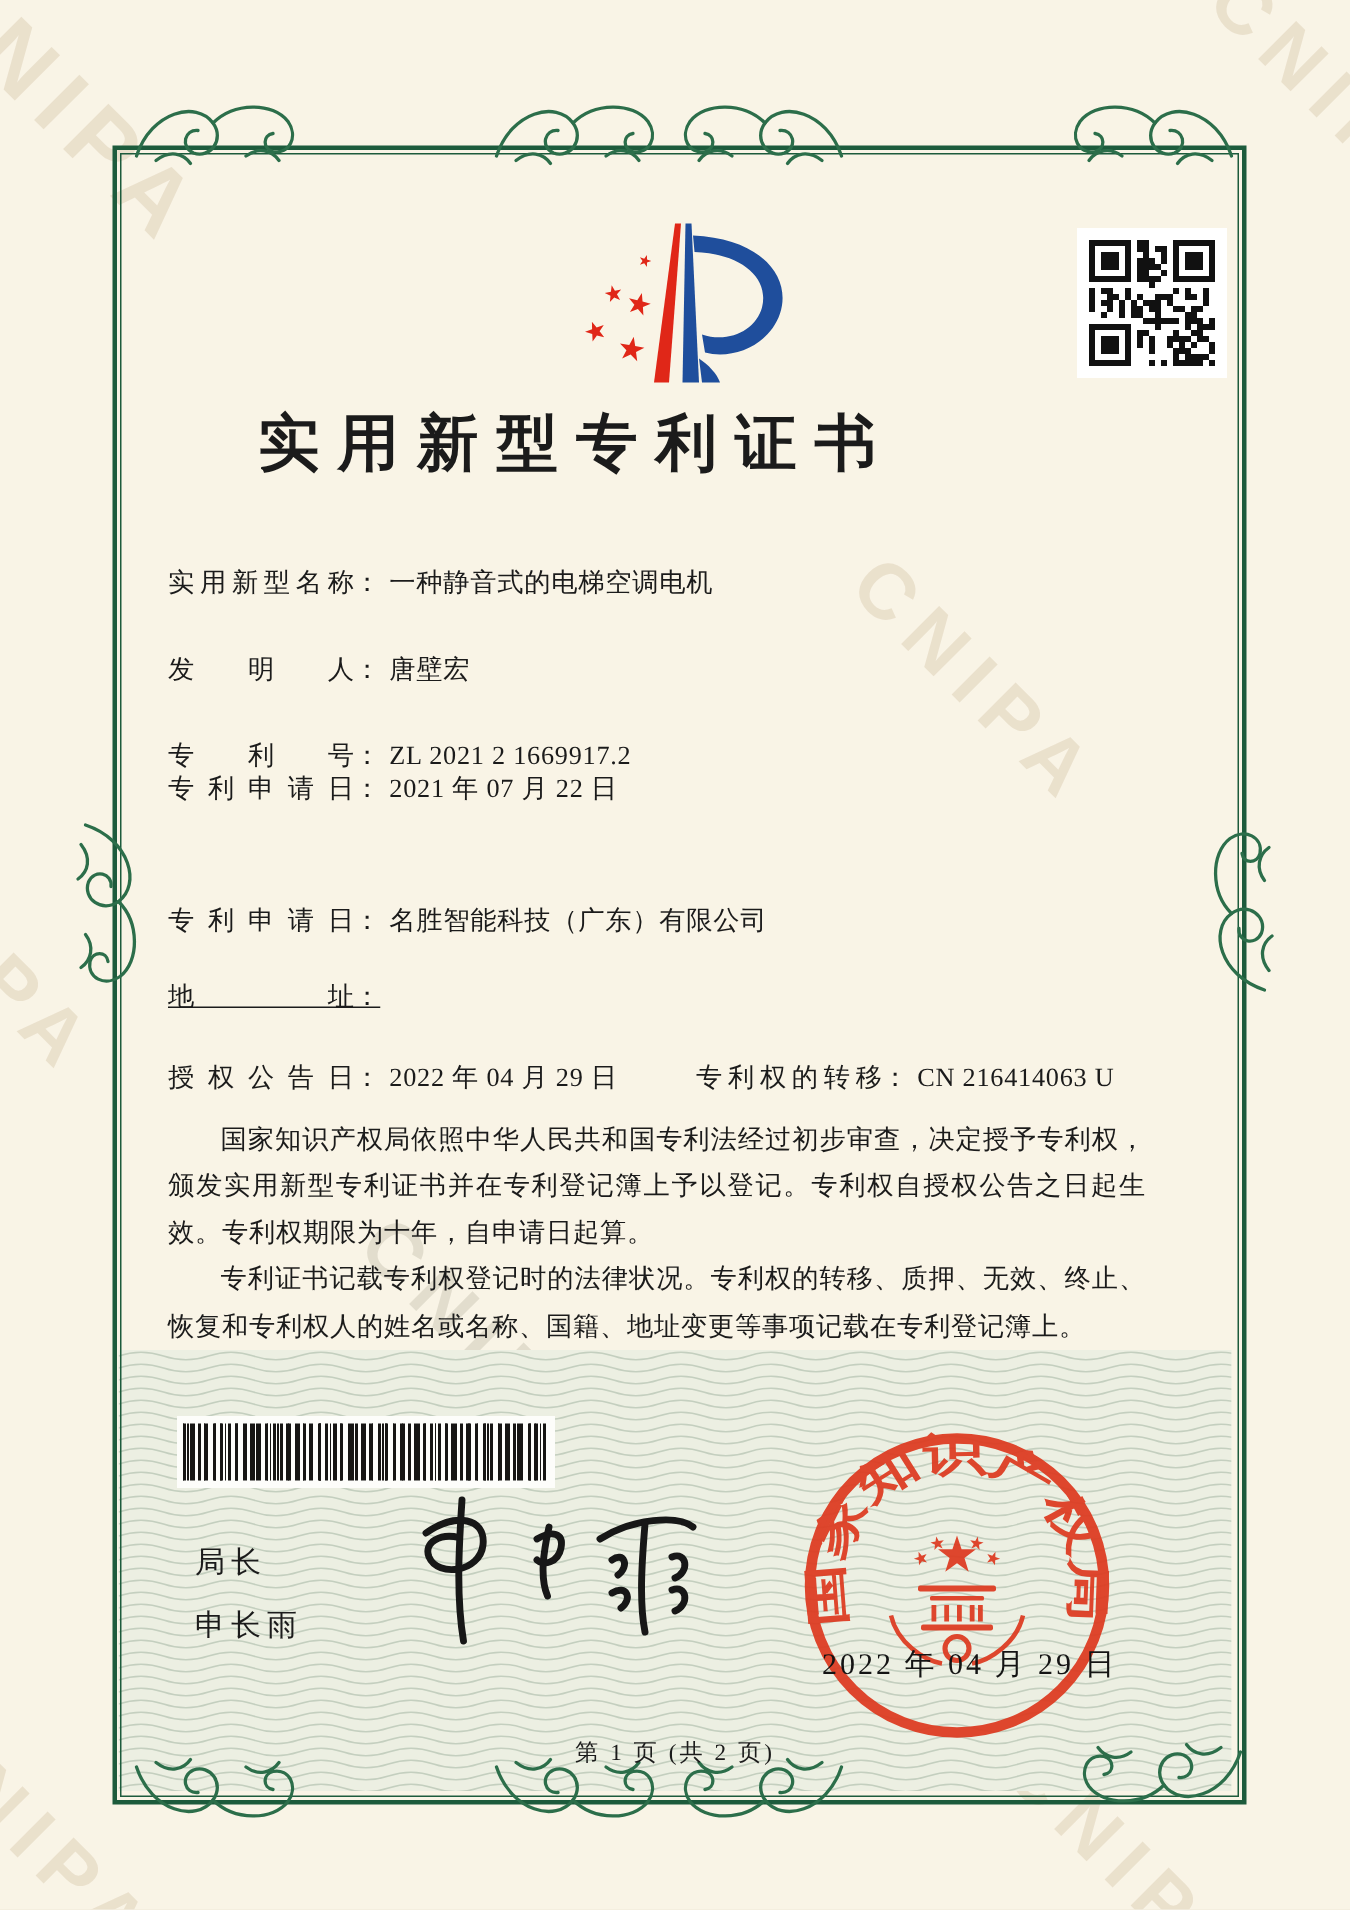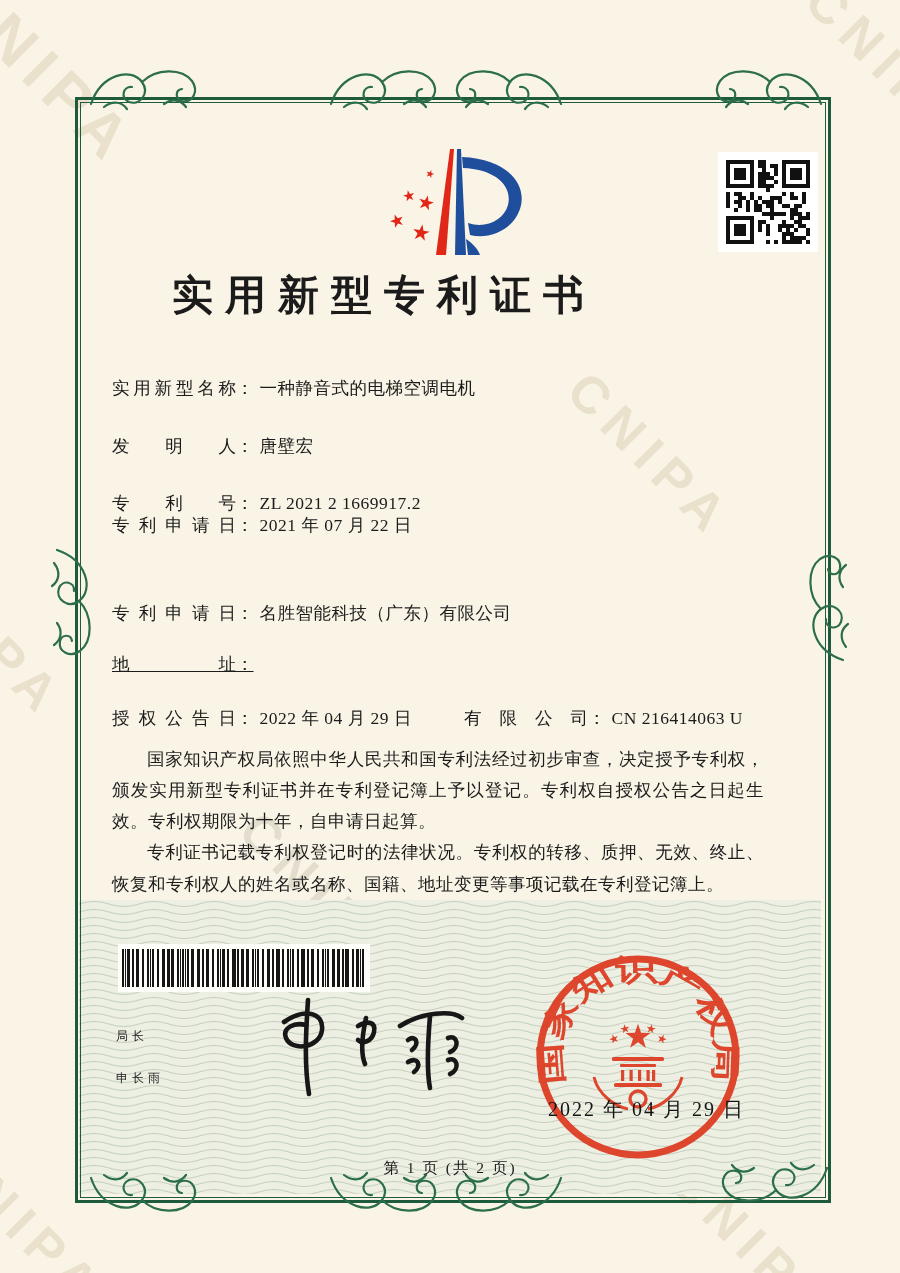--- a/index.html
+++ b/index.html
@@ -28,21 +28,21 @@
   .pair{display:flex;}
   .paras{position:absolute;left:112px;top:744px;width:652px;font-size:17.5px;
          line-height:1.78;text-align:justify;}
   .paras p{margin:0;text-indent:2em;letter-spacing:.5px;}
   .barcode{position:absolute;left:118px;top:944px;width:252px;height:48px;background:#fdfdfa;padding:0;}
   .bars{position:absolute;left:4px;top:5px;right:4px;bottom:5px;background-color:#fdfdfa;
         background-image:
           repeating-linear-gradient(90deg,#161513 0 2px,rgba(0,0,0,0) 2px 5px),
           repeating-linear-gradient(90deg,#161513 0 1px,rgba(0,0,0,0) 1px 7px),
           repeating-linear-gradient(90deg,rgba(0,0,0,0) 0 3px,#161513 3px 4px,rgba(0,0,0,0) 4px 11px);}
-  .officer{position:absolute;left:116px;font-size:12px;letter-spacing:4px;}
+  .officer{position:absolute;left:130px;font-size:20px;letter-spacing:4px;}
   .sig{position:absolute;left:262px;top:992px;width:215px;height:110px;}
   .seal{position:absolute;left:534px;top:953px;width:208px;height:208px;opacity:.93;}
   .seal-date{position:absolute;left:548px;top:1096px;font-size:20px;letter-spacing:2px;color:#141414;}
   .pagenum{position:absolute;left:0;top:1158px;width:900px;text-align:center;font-size:15.5px;letter-spacing:2px;}
   .footer-note{position:absolute;left:330px;top:1212px;width:244px;height:36px;background:#ffffff;
                text-align:center;line-height:36px;font-size:16px;letter-spacing:3px;}
   .scroll{position:absolute;color:#2c6e4a;}
   svg{display:block;}
 </style>
 </head>
@@ -333,21 +333,21 @@
     <span class="flabel">地址</span>
       <span class="fcolon">：</span>
   </div>
   <div class="frow" style="top:706px;">
     <span class="pair" style="width:352px;">
       <span class="flabel">授权公告日</span>
         <span class="fcolon">：</span>
       <span class="fval">2022 年 04 月 29 日</span>
     </span>
     <span class="pair">
-      <span class="flabel">有限公司</span>
+      <span class="flabel">专利权的转移</span>
         <span class="fcolon">：</span>
       <span class="fval">CN 216414063 U</span>
     </span>
   </div>
 
   <div class="paras">
     <p>国家知识产权局依照中华人民共和国专利法经过初步审查，决定授予专利权，颁发实用新型专利证书并在专利登记簿上予以登记。专利权自授权公告之日起生效。专利权期限为十年，自申请日起算。</p>
     <p>专利证书记载专利权登记时的法律状况。专利权的转移、质押、无效、终止、恢复和专利权人的姓名或名称、国籍、地址变更等事项记载在专利登记簿上。</p>
   </div>
 

